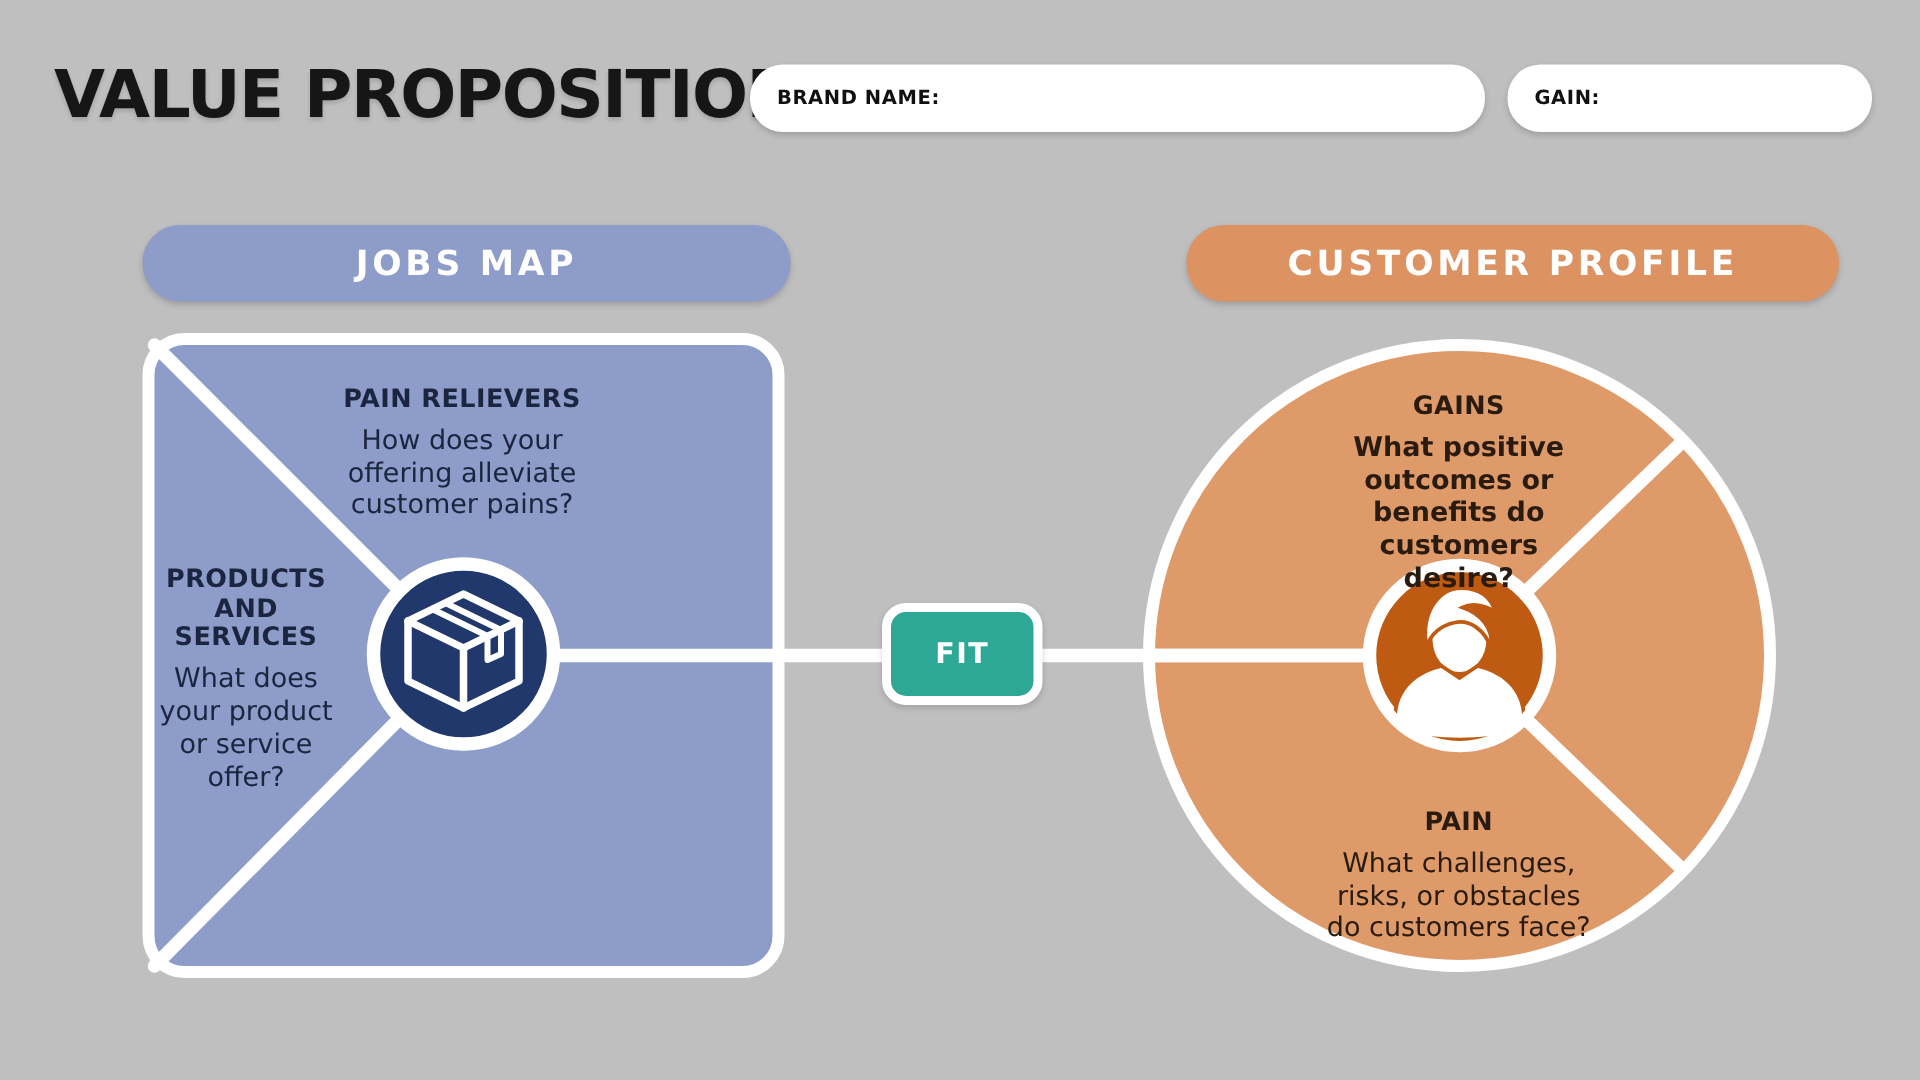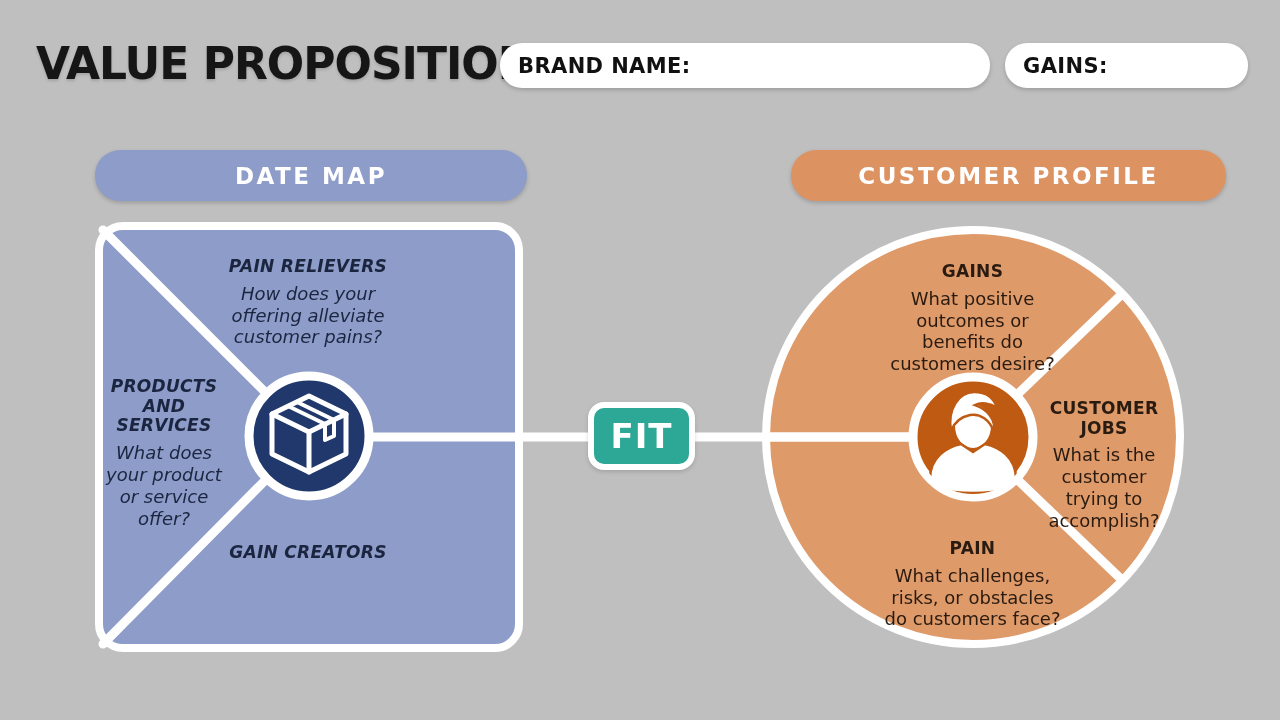--- a/index.html
+++ b/index.html
@@ -13,82 +13,82 @@
     font-size:44px;font-weight:800;letter-spacing:-1px;color:#161616;
     text-shadow:0 2px 3px rgba(0,0,0,.15);
   }
   .field{
     position:absolute;top:43px;height:45px;background:#ffffff;border-radius:22px;
     display:flex;align-items:center;box-shadow:0 2px 4px rgba(0,0,0,.18);
     padding:0 18px;box-sizing:border-box;
   }
   .field-brand{left:500px;width:490px;}
   .field-date{left:1005px;width:243px;}
-  .field-label{font-size:21px;font-weight:700;letter-spacing:.4px;color:#111;white-space:nowrap;}
+  .field-label{font-size:13px;font-weight:700;letter-spacing:.4px;color:#111;white-space:nowrap;}
   .field-input{
     flex:1;border:none;outline:none;background:transparent;height:100%;
     font:inherit;font-size:16px;margin-left:8px;min-width:20px;
   }
   
   .pill{
     position:absolute;top:150px;height:51px;border-radius:25px;
     display:flex;align-items:center;justify-content:center;
     color:#ffffff;font-size:23px;font-weight:800;letter-spacing:2.5px;
     box-shadow:0 2px 4px rgba(0,0,0,.18);
   }
   .pill-value-map{left:95px;width:432px;background:#8d9cc8;}
   .pill-customer-profile{left:791px;width:435px;background:#dd9261;}
   
   .diagram{position:absolute;left:0;top:0;z-index:1;}
   
   .fit-badge{
     position:absolute;left:588px;top:402px;width:107px;height:68px;z-index:2;
     background:#2ea896;border:6px solid #ffffff;border-radius:16px;
     box-sizing:border-box;display:flex;align-items:center;justify-content:center;
-    color:#ffffff;font-size:34px;font-weight:800;letter-spacing:1px;
+    color:#ffffff;font-size:19px;font-weight:800;letter-spacing:1px;
     box-shadow:0 2px 4px rgba(0,0,0,.15);
   }
   
   .tblock{position:absolute;z-index:2;text-align:center;}
   .tblock h3{margin:0 0 6px 0;font-size:17px;font-weight:800;letter-spacing:.3px;line-height:1.15;}
   .tblock p{margin:0 auto;font-size:18px;font-weight:500;line-height:1.22;}
-  .blue-text h3,.blue-text p{color:#1c2540;font-style:italic;}
+  .blue-text h3,.blue-text p{color:#1c2540;}
   .warm-text h3,.warm-text p{color:#2a1b10;}
 
   .tb-pain-relievers{left:158px;top:257px;width:300px;}
   .tb-pain-relievers p{max-width:205px;}
   .tb-products{left:100px;top:377px;width:128px;}
   .tb-gain-creators{left:158px;top:543px;width:300px;}
   .tb-gain-creators p{max-width:205px;}
   .tb-gains{left:825px;top:262px;width:295px;}
-  .tb-gains p{max-width:170px;}
+  .tb-gains p{max-width:170px;font-weight:bold;}
   .tb-customer-jobs{left:1026px;top:399px;width:156px;}
   .tb-customer-jobs p{max-width:142px;}
   .tb-pains{left:825px;top:539px;width:295px;}
   .tb-pains p{max-width:185px;}
 </style>
 </head>
 <body>
 
 <div class="canvas">
 
   <h1 class="page-title">VALUE PROPOSITION</h1>
 
   <div class="field field-brand">
     <span class="field-label">BRAND NAME:</span>
     <input class="field-input" type="text" value="" style="">
   </div>
 
   <div class="field field-date">
-    <span class="field-label">GAINS:</span>
+    <span class="field-label">GAIN:</span>
     <input class="field-input" type="text" value="" style="">
   </div>
 
   <div class="pill pill-value-map">
-    <span>DATE MAP</span>
+    <span>JOBS MAP</span>
   </div>
 
   <div class="pill pill-customer-profile">
     <span>CUSTOMER PROFILE</span>
   </div>
 
   <svg class="diagram" width="1280" height="720" viewBox="0 0 1280 720">
     <defs>
       <clipPath id="personClip">
           <circle cx="0" cy="0" r="57"></circle>
@@ -135,31 +135,26 @@
     <h3>PAIN RELIEVERS</h3>
     <p>How does your offering alleviate customer pains?</p>
   </div>
 
   <div class="tblock blue-text tb-products">
     <h3>PRODUCTS AND SERVICES</h3>
     <p>What does your product or service offer?</p>
   </div>
 
   <div class="tblock blue-text tb-gain-creators">
-    <h3>GAIN CREATORS</h3>
   </div>
 
   <div class="tblock warm-text tb-gains">
     <h3>GAINS</h3>
     <p>What positive outcomes or benefits do customers desire?</p>
   </div>
 
-  <div class="tblock warm-text tb-customer-jobs">
-    <h3>CUSTOMER JOBS</h3>
-    <p>What is the customer trying to accomplish?</p>
-  </div>
 
   <div class="tblock warm-text tb-pains">
     <h3>PAIN</h3>
     <p>What challenges, risks, or obstacles do customers face?</p>
   </div>
 
 </div>
 
 </body></html>

